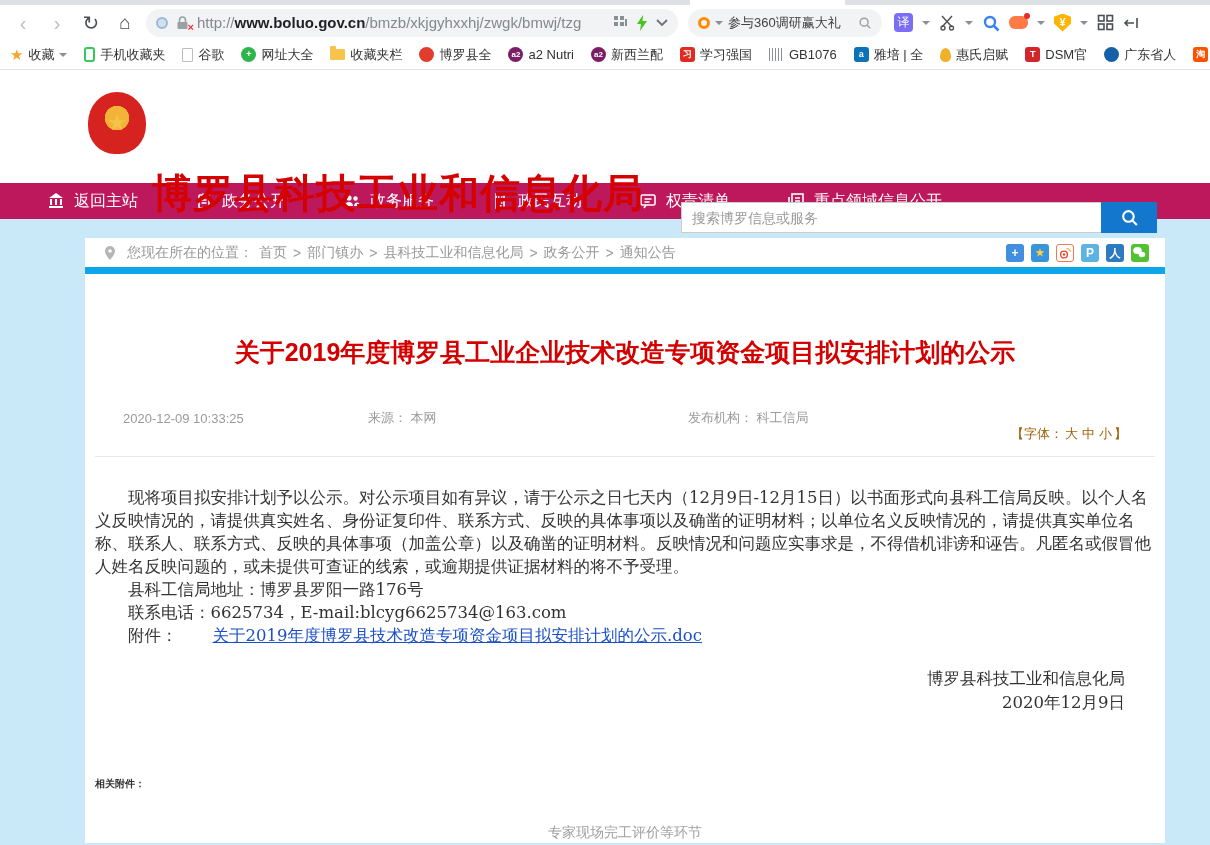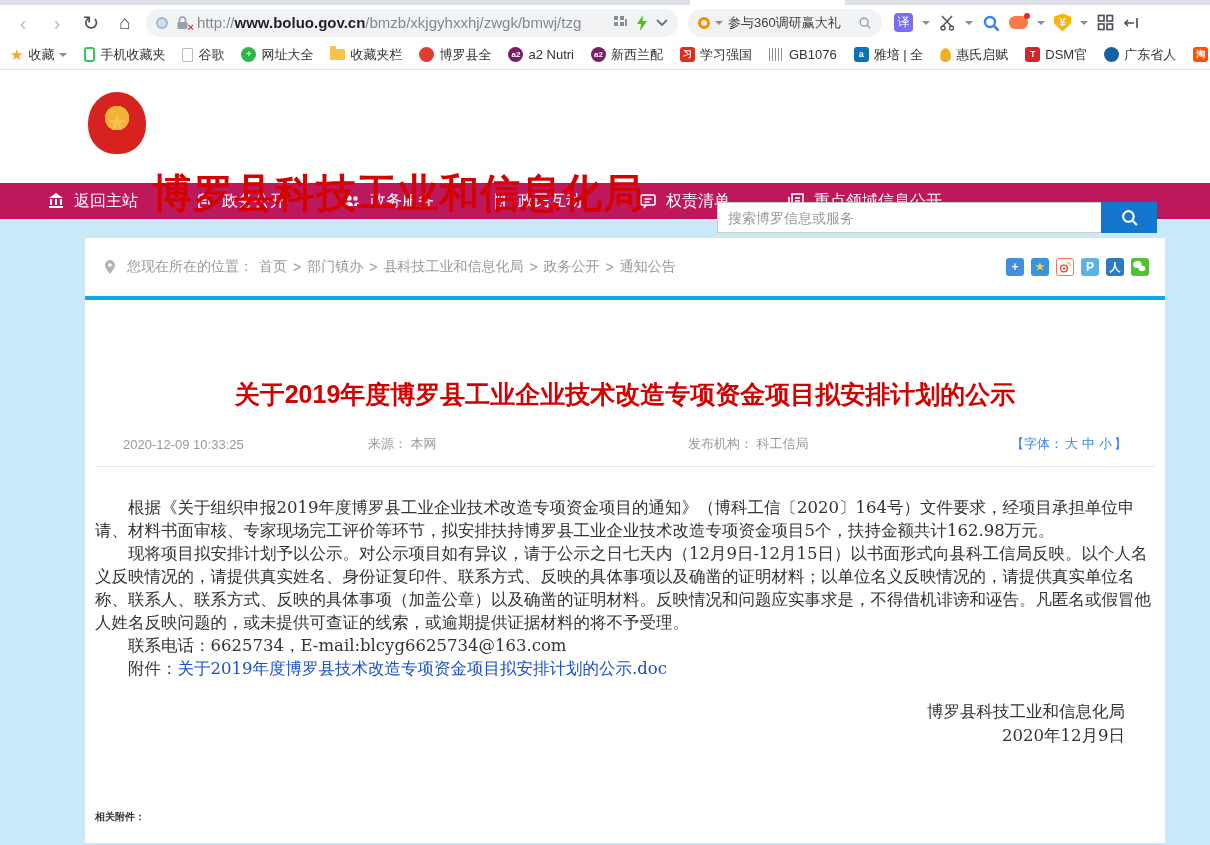--- a/index.html
+++ b/index.html
@@ -59,47 +59,47 @@
   .siteheader { height:113px; background:#fff; position:relative; }
   .emblem { position:absolute; left:88px; top:22px; width:58px; height:62px;
     background:radial-gradient(circle at 50% 42%, #f3b238 0 26%, #d6231f 27% 100%);
     border-radius:50% 50% 46% 46%; display:flex; align-items:center; justify-content:center;
     color:#f6c34a; font-size:22px; }
   .sitetitle { position:absolute; left:152px; top:96px; font-size:40px; font-weight:bold; color:#d50000;
     font-family:"Liberation Serif","DejaVu Serif",serif; letter-spacing:1px; }
   .gov-links { position:absolute; right:52px; top:98px; display:flex; gap:36px; font-size:15px; color:#3c3c3c; }
   .gov-links span { cursor:pointer; }
   .hsearch { position:absolute; right:53px; top:132px; display:flex; }
-  .hsearch input { width:384px; height:31px; border:1px solid #ccc; border-right:none; padding:0 10px; font-size:14px; color:#333; outline:none; }
+  .hsearch input { width:420px; height:31px; border:1px solid #ccc; border-right:none; padding:0 10px; font-size:14px; color:#333; outline:none; }
   .hsearch input::placeholder { color:#999; }
   .hsearch button { width:56px; height:31px; background:#1377cd; border:none; cursor:pointer; display:flex; align-items:center; justify-content:center; }
   
   .mainnav { height:36px; background:#be185d; display:flex; align-items:center; padding-left:47px; gap:57px; }
   .nav-item { display:flex; align-items:center; gap:9px; color:#fff; font-size:16px; cursor:pointer; flex:none; }
   
   .page { height:624px; padding:19px 45px 0 85px; }
   .card { background:#fff; height:605px; overflow:hidden; }
-  .breadcrumb-row { height:62px; display:flex; align-items:center; padding:0 16px; border-bottom:4px solid #0ea5e9; font-size:14px; color:#999; }
+  .breadcrumb-row { height:36px; display:flex; align-items:center; padding:0 16px; border-bottom:7px solid #0ea5e9; font-size:14px; color:#999; }
   .breadcrumb-row .crumb { cursor:pointer; }
   .bc-sep { margin:0 6px; }
   .share-row { margin-left:auto; display:flex; gap:7px; }
   .share { width:18px; height:18px; border-radius:3px; color:#fff; font-size:12px; font-weight:bold; text-align:center; line-height:18px; cursor:pointer; }
   
   .article { padding:0 10px; }
-  .article-title { margin-top:78px; text-align:center; color:#d40000; font-size:25px; font-weight:bold; }
+  .article-title { margin-top:62px; text-align:center; color:#d40000; font-size:25px; font-weight:bold; }
   .meta { display:flex; align-items:center; margin-top:24px; padding:0 28px 13px 28px; border-bottom:1px solid #e8e8e8; font-size:13px; color:#9a9a9a; }
   .meta .m-date { flex:0 0 245px; }
   .meta .m-source { flex:0 0 320px; }
   .meta .m-pub { flex:1; }
-  .meta .m-font { color:#3b82f6; }
+  .meta .m-font { color:#a16207;margin-top:32px; }
   .meta .fopt { cursor:pointer; margin:0 2px; }
   .body-text { margin-top:29px; font-family:"DejaVu Serif","Liberation Serif",serif; font-size:16.5px; color:#333; line-height:23px; }
   .body-text p { margin:0; text-indent:2em; }
   .iline { text-indent:2em; }
-  .attach-link { color:#1a50c8; cursor:pointer; }
+  .attach-link { color:#1a50c8; text-decoration:underline; cursor:pointer;margin-left:35px; }
   .signature { margin-top:20px; text-align:right; padding-right:30px; line-height:24px; }
   .related { margin-top:62px; font-family:"Liberation Sans",sans-serif; font-size:10px; font-weight:bold; color:#333; }
   .scantip { margin-top:33px; text-align:center; font-family:"Liberation Sans",sans-serif; font-size:14px; color:#a0a0a0; }
   svg { display:block; }
 </style>
 </head>
 <body>
 
 <div class="tabstrip">
   <div class="active-tab"></div>
@@ -361,29 +361,29 @@
       <div class="article-title">关于2019年度博罗县工业企业技术改造专项资金项目拟安排计划的公示</div>
 
       <div class="meta">
         <span class="m-date">2020-12-09 10:33:25</span>
         <span class="m-source">来源： 本网</span>
         <span class="m-pub">发布机构： 科工信局</span>
         <span class="m-font"><span>【字体：</span><span class="fopt">大</span><span class="fopt">中</span><span class="fopt">小</span><span>】</span></span>
       </div>
 
       <div class="body-text">
-        <p>根据《关于组织申报2019年度博罗县工业企业技术改造专项资金项目的通知》（博科工信〔2020〕164号）文件要求，经项目承担单位申请、材料书面审核、专家现场完工评价等环节，拟安排扶持博罗县工业企业技术改造专项资金项目5个，扶持金额共计162.98万元。</p>
         <p>现将项目拟安排计划予以公示。对公示项目如有异议，请于公示之日七天内（12月9日-12月15日）以书面形式向县科工信局反映。以个人名义反映情况的，请提供真实姓名、身份证复印件、联系方式、反映的具体事项以及确凿的证明材料；以单位名义反映情况的，请提供真实单位名称、联系人、联系方式、反映的具体事项（加盖公章）以及确凿的证明材料。反映情况和问题应实事求是，不得借机诽谤和诬告。凡匿名或假冒他人姓名反映问题的，或未提供可查证的线索，或逾期提供证据材料的将不予受理。</p>
+        <div class="iline">县科工信局地址：博罗县罗阳一路176号</div>
         <div class="iline">联系电话：6625734，E-mail:blcyg6625734@163.com</div>
         <div class="iline"><span>附件：</span><span class="attach-link">关于2019年度博罗县技术改造专项资金项目拟安排计划的公示.doc</span></div>
 
         <div class="signature">
           <div>博罗县科技工业和信息化局</div>
           <div>2020年12月9日</div>
         </div>
       </div>
 
       <div class="related">相关附件：</div>
-      <div class="scantip">以单位名义反映情况的</div>
+      <div class="scantip">专家现场完工评价等环节</div>
     </div>
 
   </div>
 </div>
 
 </body></html>

